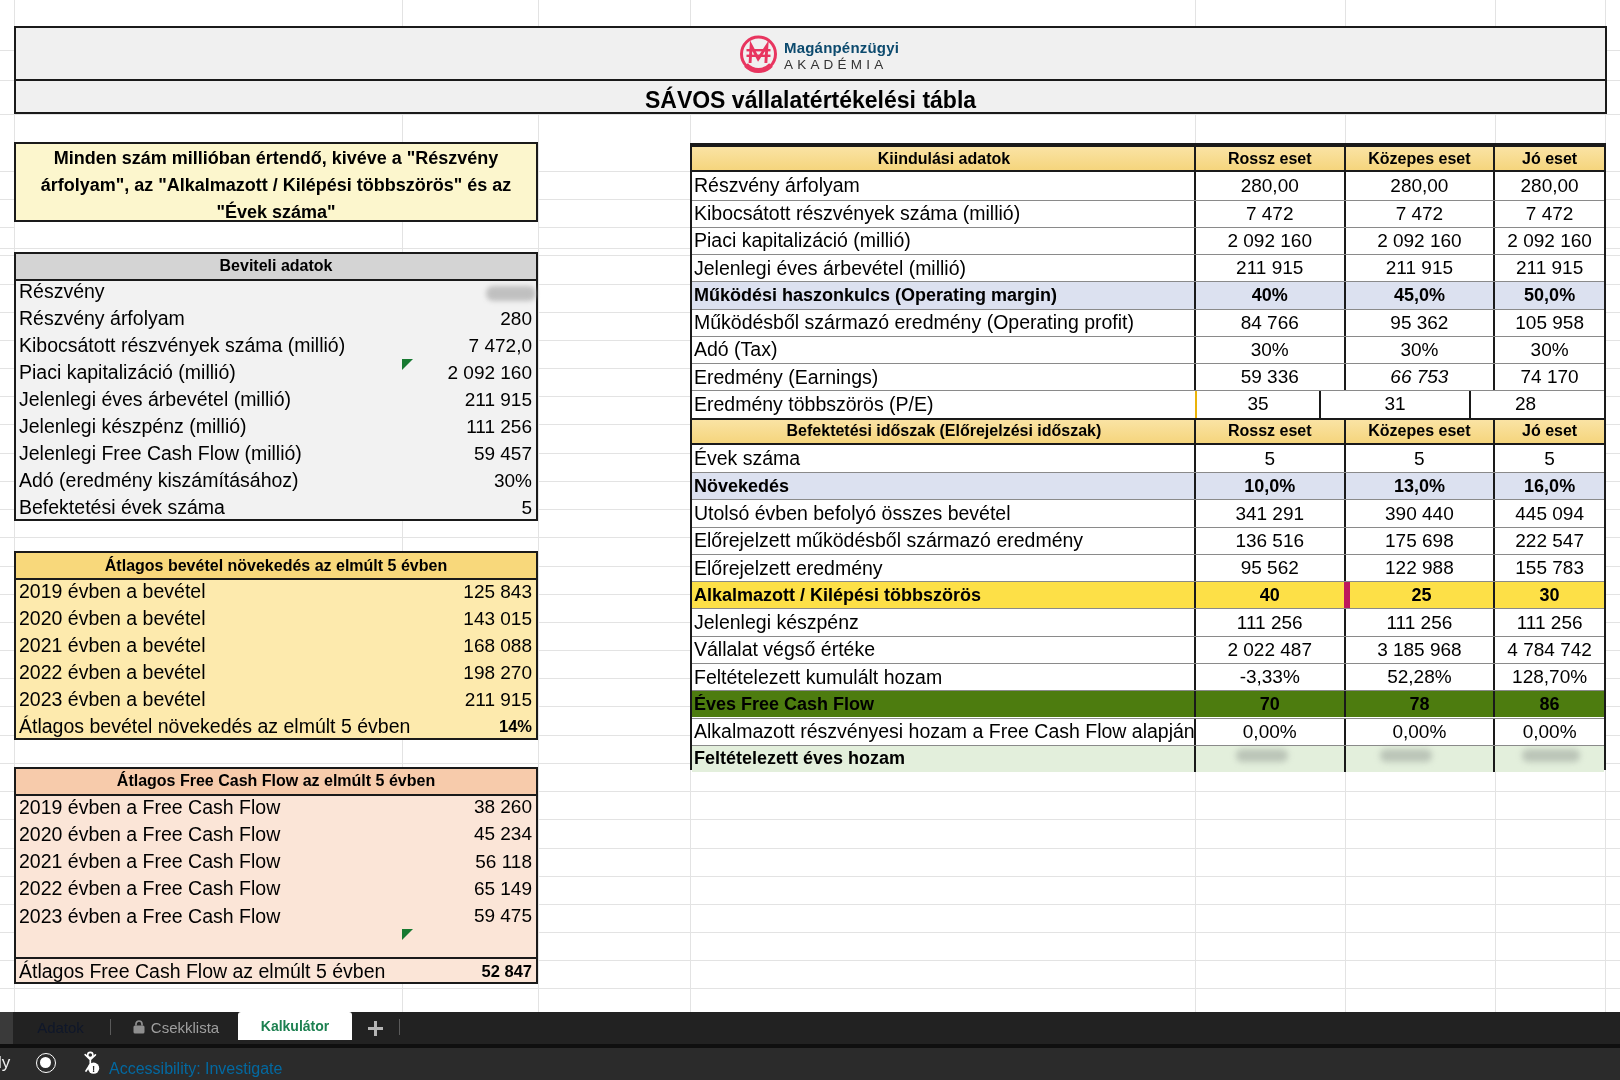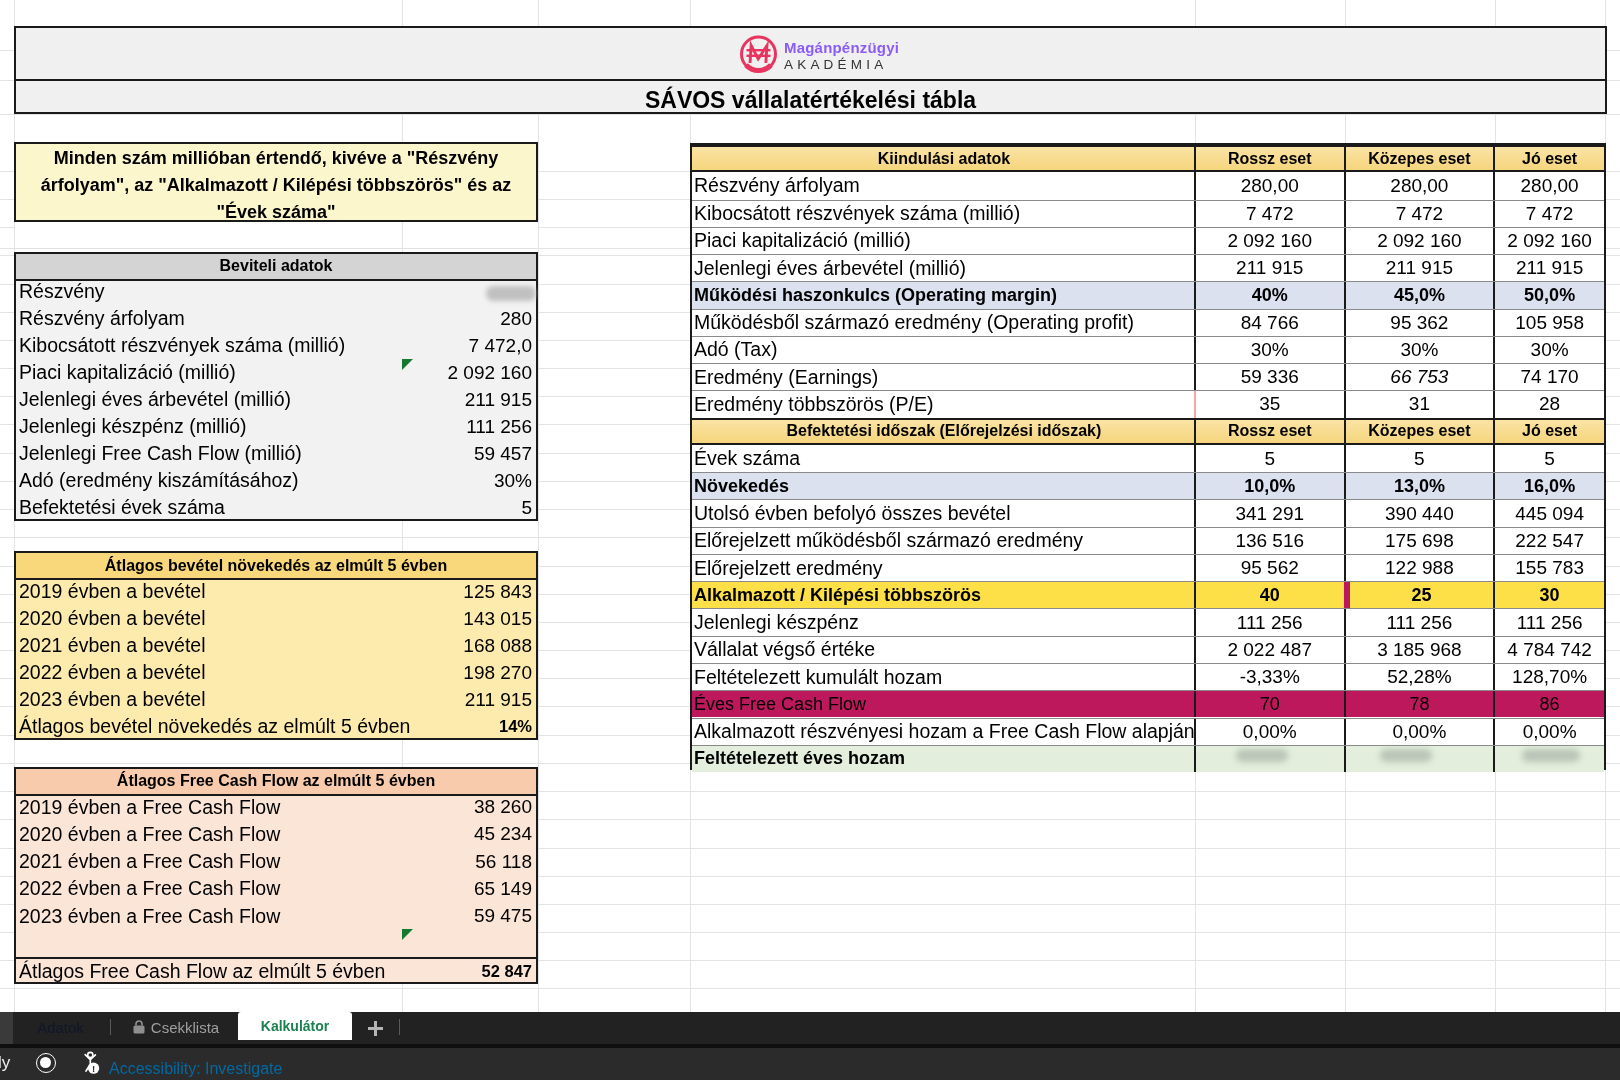--- a/index.html
+++ b/index.html
@@ -60,21 +60,21 @@
 <div class="abs" style="left:14px;top:26px;width:1593px;height:88px;background:#f0f0f0;border:2px solid #1a1a1a;box-sizing:border-box;"></div>
 <div class="abs" style="left:14px;top:79px;width:1593px;height:2px;background:#1a1a1a;"></div>
 <div class="abs" style="left:737px;top:33px;width:44px;height:44px;">
 <svg width="44" height="44" viewBox="0 0 44 44">
 <circle cx="21.5" cy="21" r="17" fill="none" stroke="#e8355f" stroke-width="3"></circle>
 <path d="M 9 32 A 17 17 0 0 0 34 32" fill="none" stroke="#e8355f" stroke-width="5"></path>
 <path d="M 13.6 30 L 13.6 12.5 L 21.5 26 L 29.4 12.5 L 29.4 30" fill="none" stroke="#e8355f" stroke-width="2.9" stroke-linejoin="miter" transform="translate(1.3,0) skewX(-3.5)"></path>
 <line x1="9.5" y1="17.2" x2="33.5" y2="17.2" stroke="#e8355f" stroke-width="2.4"></line>
 <line x1="9.5" y1="22.8" x2="33.5" y2="22.8" stroke="#e8355f" stroke-width="2.4"></line>
 </svg></div>
-<div class="abs" style="left:784px;top:39px;font-size:15px;font-weight:bold;color:#8b5cf6;letter-spacing:0.2px;">Magánpénzügyi</div>
+<div class="abs" style="left:784px;top:39px;font-size:15px;font-weight:bold;color:#0c4a6e;letter-spacing:0.2px;">Magánpénzügyi</div>
 <div class="abs" style="left:784px;top:56.5px;font-size:13.5px;color:#333;letter-spacing:4.2px;">AKADÉMIA</div>
 <div class="abs ctr" style="left:14px;top:85px;width:1593px;height:30px;line-height:30px;font-size:23px;font-weight:bold;">SÁVOS vállalatértékelési tábla</div>
 <div class="abs" style="left:14px;top:142px;width:524px;height:80px;background:#fcf6cd;border:2px solid #1a1a1a;box-sizing:border-box;"></div>
 <div class="abs ctr b" style="left:14px;top:145px;width:524px;font-size:18px;line-height:26.8px;">Minden szám millióban értendő, kivéve a "Részvény<br>árfolyam", az "Alkalmazott / Kilépési többszörös" és az<br>"Évek száma"</div>
 <div class="abs" style="left:14px;top:251.5px;width:524px;height:269.5px;border:2px solid #1a1a1a;box-sizing:border-box;background:#f2f2f2;">
       <div style="height:25px;background:#d4d4d4;border-bottom:2px solid #1a1a1a;display:flex;align-items:center;justify-content:center;font-weight:bold;font-size:16px;">Beviteli adatok</div>
       <div class="row" style="top:25px;left:0;width:520px;height:26.9px;font-size:19.5px;">
         <div class="abs" style="left:3px;top:0;height:100%;display:flex;align-items:center;white-space:nowrap;">Részvény</div>
         <div class="abs" style="right:4px;top:0;height:100%;display:flex;align-items:center;font-size:19px;"></div>
       </div>
@@ -222,21 +222,21 @@
 <div class="ctr" style="width:111px;box-sizing:border-box;border-left:2px solid #1a1a1a;align-self:stretch;display:flex;align-items:center;justify-content:center;font-size:19px;">30%</div>
 </div>
 <div class="row" style="left:0;top:218.1px;width:912px;height:27.3px;border-top:1px solid #8a8a8a;box-sizing:border-box;font-size:19.5px;">
 <div class="lbl" style="width:503px;box-sizing:border-box;display:flex;align-items:center;">Eredmény (Earnings)</div>
 <div class="ctr" style="width:150px;box-sizing:border-box;border-left:2px solid #1a1a1a;align-self:stretch;display:flex;align-items:center;justify-content:center;font-size:19px;">59 336</div>
 <div class="ctr" style="width:150px;box-sizing:border-box;border-left:2px solid #1a1a1a;align-self:stretch;display:flex;align-items:center;justify-content:center;font-size:19px;font-style:italic;">66 753</div>
 <div class="ctr" style="width:111px;box-sizing:border-box;border-left:2px solid #1a1a1a;align-self:stretch;display:flex;align-items:center;justify-content:center;font-size:19px;">74 170</div>
 </div>
 <div class="row" style="left:0;top:245.3px;width:912px;height:27.3px;border-top:1px solid #8a8a8a;box-sizing:border-box;font-size:19.5px;">
 <div class="lbl" style="width:503px;box-sizing:border-box;display:flex;align-items:center;">Eredmény többszörös (P/E)</div>
-<div class="ctr" style="width:150px;box-sizing:border-box;border-left:2px solid #fca5a5;align-self:stretch;display:flex;align-items:center;justify-content:center;font-size:19px;">35</div>
+<div class="ctr" style="width:124px;box-sizing:border-box;border-left:2px solid #eab308;align-self:stretch;display:flex;align-items:center;justify-content:center;font-size:19px;">35</div>
 <div class="ctr" style="width:150px;box-sizing:border-box;border-left:2px solid #1a1a1a;align-self:stretch;display:flex;align-items:center;justify-content:center;font-size:19px;">31</div>
 <div class="ctr" style="width:111px;box-sizing:border-box;border-left:2px solid #1a1a1a;align-self:stretch;display:flex;align-items:center;justify-content:center;font-size:19px;">28</div>
 </div>
 <div class="row" style="left:0;top:272.6px;width:912px;height:27.3px;background:linear-gradient(#fae3a4,#f5d57d);border-top:2px solid #1a1a1a;border-bottom:2px solid #1a1a1a;box-sizing:border-box;font-size:16px;font-weight:bold;">
 <div class="lbl" style="width:503px;box-sizing:border-box;display:flex;align-items:center;justify-content:center;">Befektetési időszak (Előrejelzési időszak)</div>
 <div class="ctr" style="width:150px;box-sizing:border-box;border-left:2px solid #1a1a1a;align-self:stretch;display:flex;align-items:center;justify-content:center;font-size:16px;">Rossz eset</div>
 <div class="ctr" style="width:150px;box-sizing:border-box;border-left:2px solid #1a1a1a;align-self:stretch;display:flex;align-items:center;justify-content:center;font-size:16px;">Közepes eset</div>
 <div class="ctr" style="width:111px;box-sizing:border-box;border-left:2px solid #1a1a1a;align-self:stretch;display:flex;align-items:center;justify-content:center;font-size:16px;">Jó eset</div>
 </div>
 <div class="row" style="left:0;top:299.9px;width:912px;height:27.3px;box-sizing:border-box;font-size:19.5px;">
@@ -286,21 +286,21 @@
 <div class="ctr" style="width:150px;box-sizing:border-box;border-left:2px solid #1a1a1a;align-self:stretch;display:flex;align-items:center;justify-content:center;font-size:19px;">2 022 487</div>
 <div class="ctr" style="width:150px;box-sizing:border-box;border-left:2px solid #1a1a1a;align-self:stretch;display:flex;align-items:center;justify-content:center;font-size:19px;">3 185 968</div>
 <div class="ctr" style="width:111px;box-sizing:border-box;border-left:2px solid #1a1a1a;align-self:stretch;display:flex;align-items:center;justify-content:center;font-size:19px;">4 784 742</div>
 </div>
 <div class="row" style="left:0;top:517.9px;width:912px;height:27.3px;border-top:1px solid #8a8a8a;box-sizing:border-box;font-size:19.5px;">
 <div class="lbl" style="width:503px;box-sizing:border-box;display:flex;align-items:center;">Feltételezett kumulált hozam</div>
 <div class="ctr" style="width:150px;box-sizing:border-box;border-left:2px solid #1a1a1a;align-self:stretch;display:flex;align-items:center;justify-content:center;font-size:19px;">-3,33%</div>
 <div class="ctr" style="width:150px;box-sizing:border-box;border-left:2px solid #1a1a1a;align-self:stretch;display:flex;align-items:center;justify-content:center;font-size:19px;">52,28%</div>
 <div class="ctr" style="width:111px;box-sizing:border-box;border-left:2px solid #1a1a1a;align-self:stretch;display:flex;align-items:center;justify-content:center;font-size:19px;">128,70%</div>
 </div>
-<div class="row" style="left:0;top:545.2px;width:912px;height:27.3px;background:#be185d;border-top:1px solid #8a8a8a;box-sizing:border-box;font-size:18px;font-weight:normal;">
+<div class="row" style="left:0;top:545.2px;width:912px;height:27.3px;background:#4d7c0f;border-top:1px solid #8a8a8a;box-sizing:border-box;font-size:18px;font-weight:bold;">
 <div class="lbl" style="width:503px;box-sizing:border-box;display:flex;align-items:center;">Éves Free Cash Flow</div>
 <div class="ctr" style="width:150px;box-sizing:border-box;border-left:2px solid #1a1a1a;align-self:stretch;display:flex;align-items:center;justify-content:center;font-size:18px;">70</div>
 <div class="ctr" style="width:150px;box-sizing:border-box;border-left:2px solid #1a1a1a;align-self:stretch;display:flex;align-items:center;justify-content:center;font-size:18px;">78</div>
 <div class="ctr" style="width:111px;box-sizing:border-box;border-left:2px solid #1a1a1a;align-self:stretch;display:flex;align-items:center;justify-content:center;font-size:18px;">86</div>
 </div>
 <div class="row" style="left:0;top:572.5px;width:912px;height:27.3px;border-top:1px solid #8a8a8a;box-sizing:border-box;font-size:19.5px;">
 <div class="lbl" style="width:503px;box-sizing:border-box;display:flex;align-items:center;">Alkalmazott részvényesi hozam a Free Cash Flow alapján</div>
 <div class="ctr" style="width:150px;box-sizing:border-box;border-left:2px solid #1a1a1a;align-self:stretch;display:flex;align-items:center;justify-content:center;font-size:19px;">0,00%</div>
 <div class="ctr" style="width:150px;box-sizing:border-box;border-left:2px solid #1a1a1a;align-self:stretch;display:flex;align-items:center;justify-content:center;font-size:19px;">0,00%</div>
 <div class="ctr" style="width:111px;box-sizing:border-box;border-left:2px solid #1a1a1a;align-self:stretch;display:flex;align-items:center;justify-content:center;font-size:19px;">0,00%</div>

